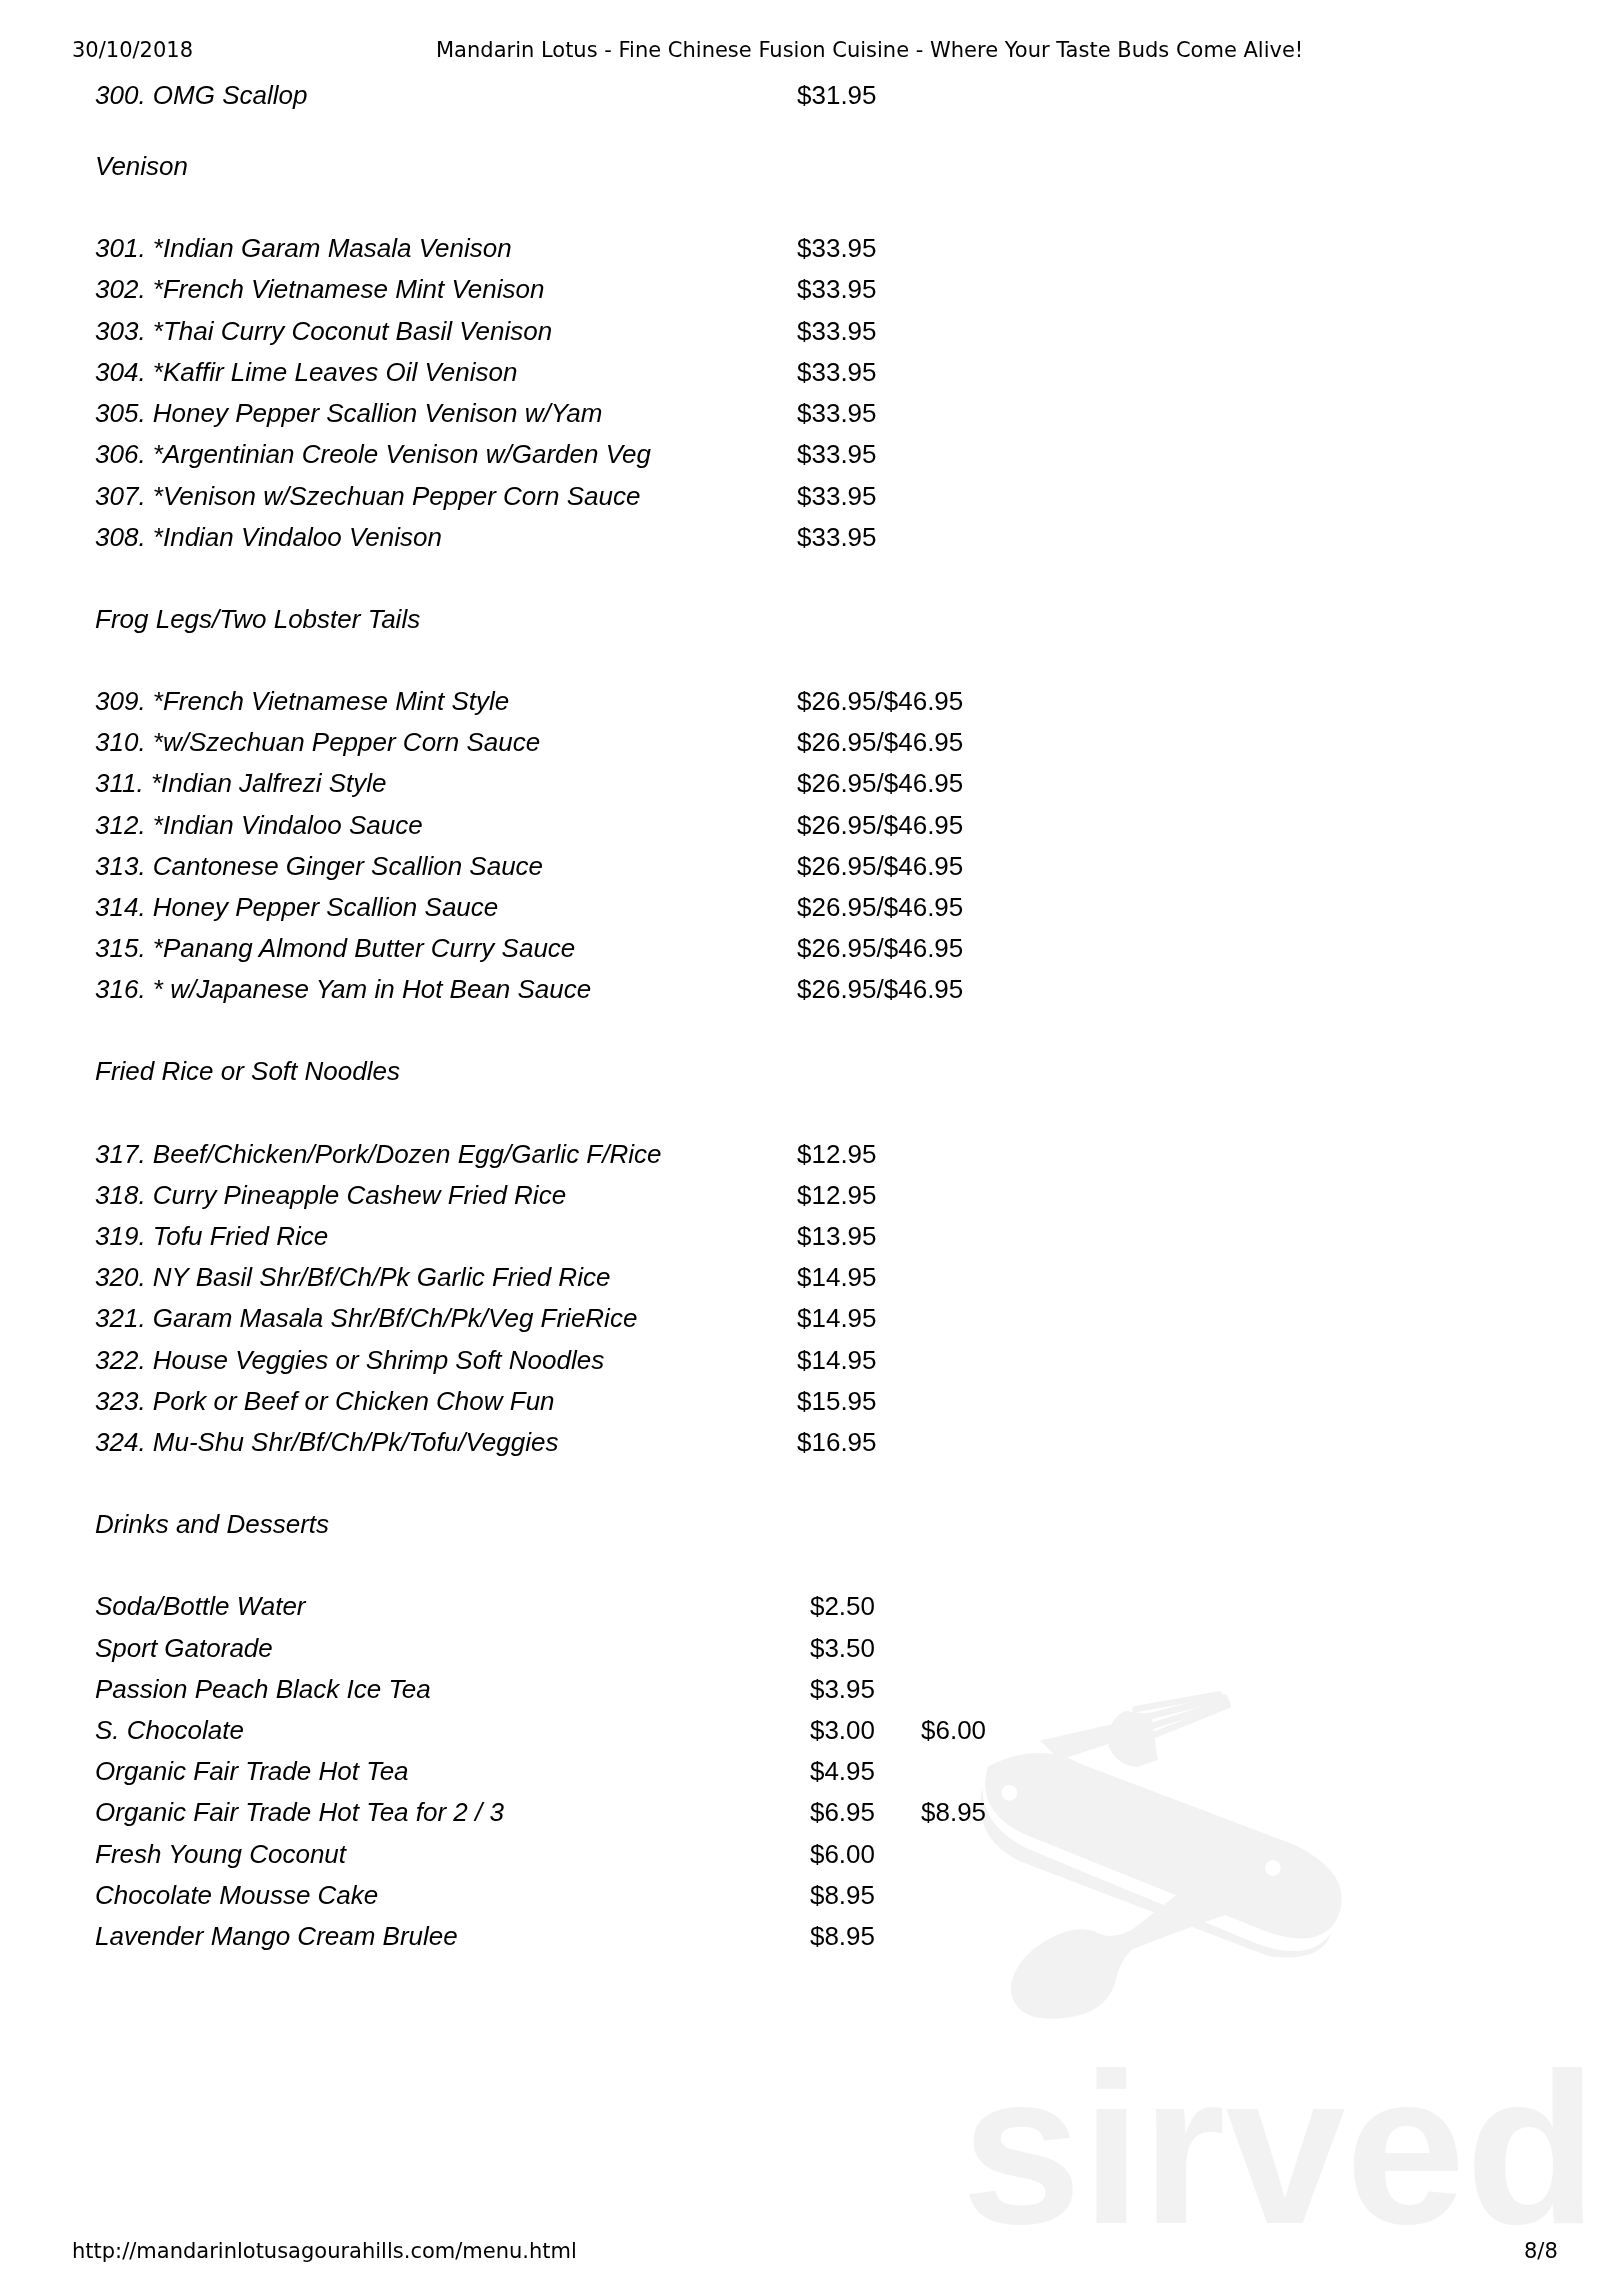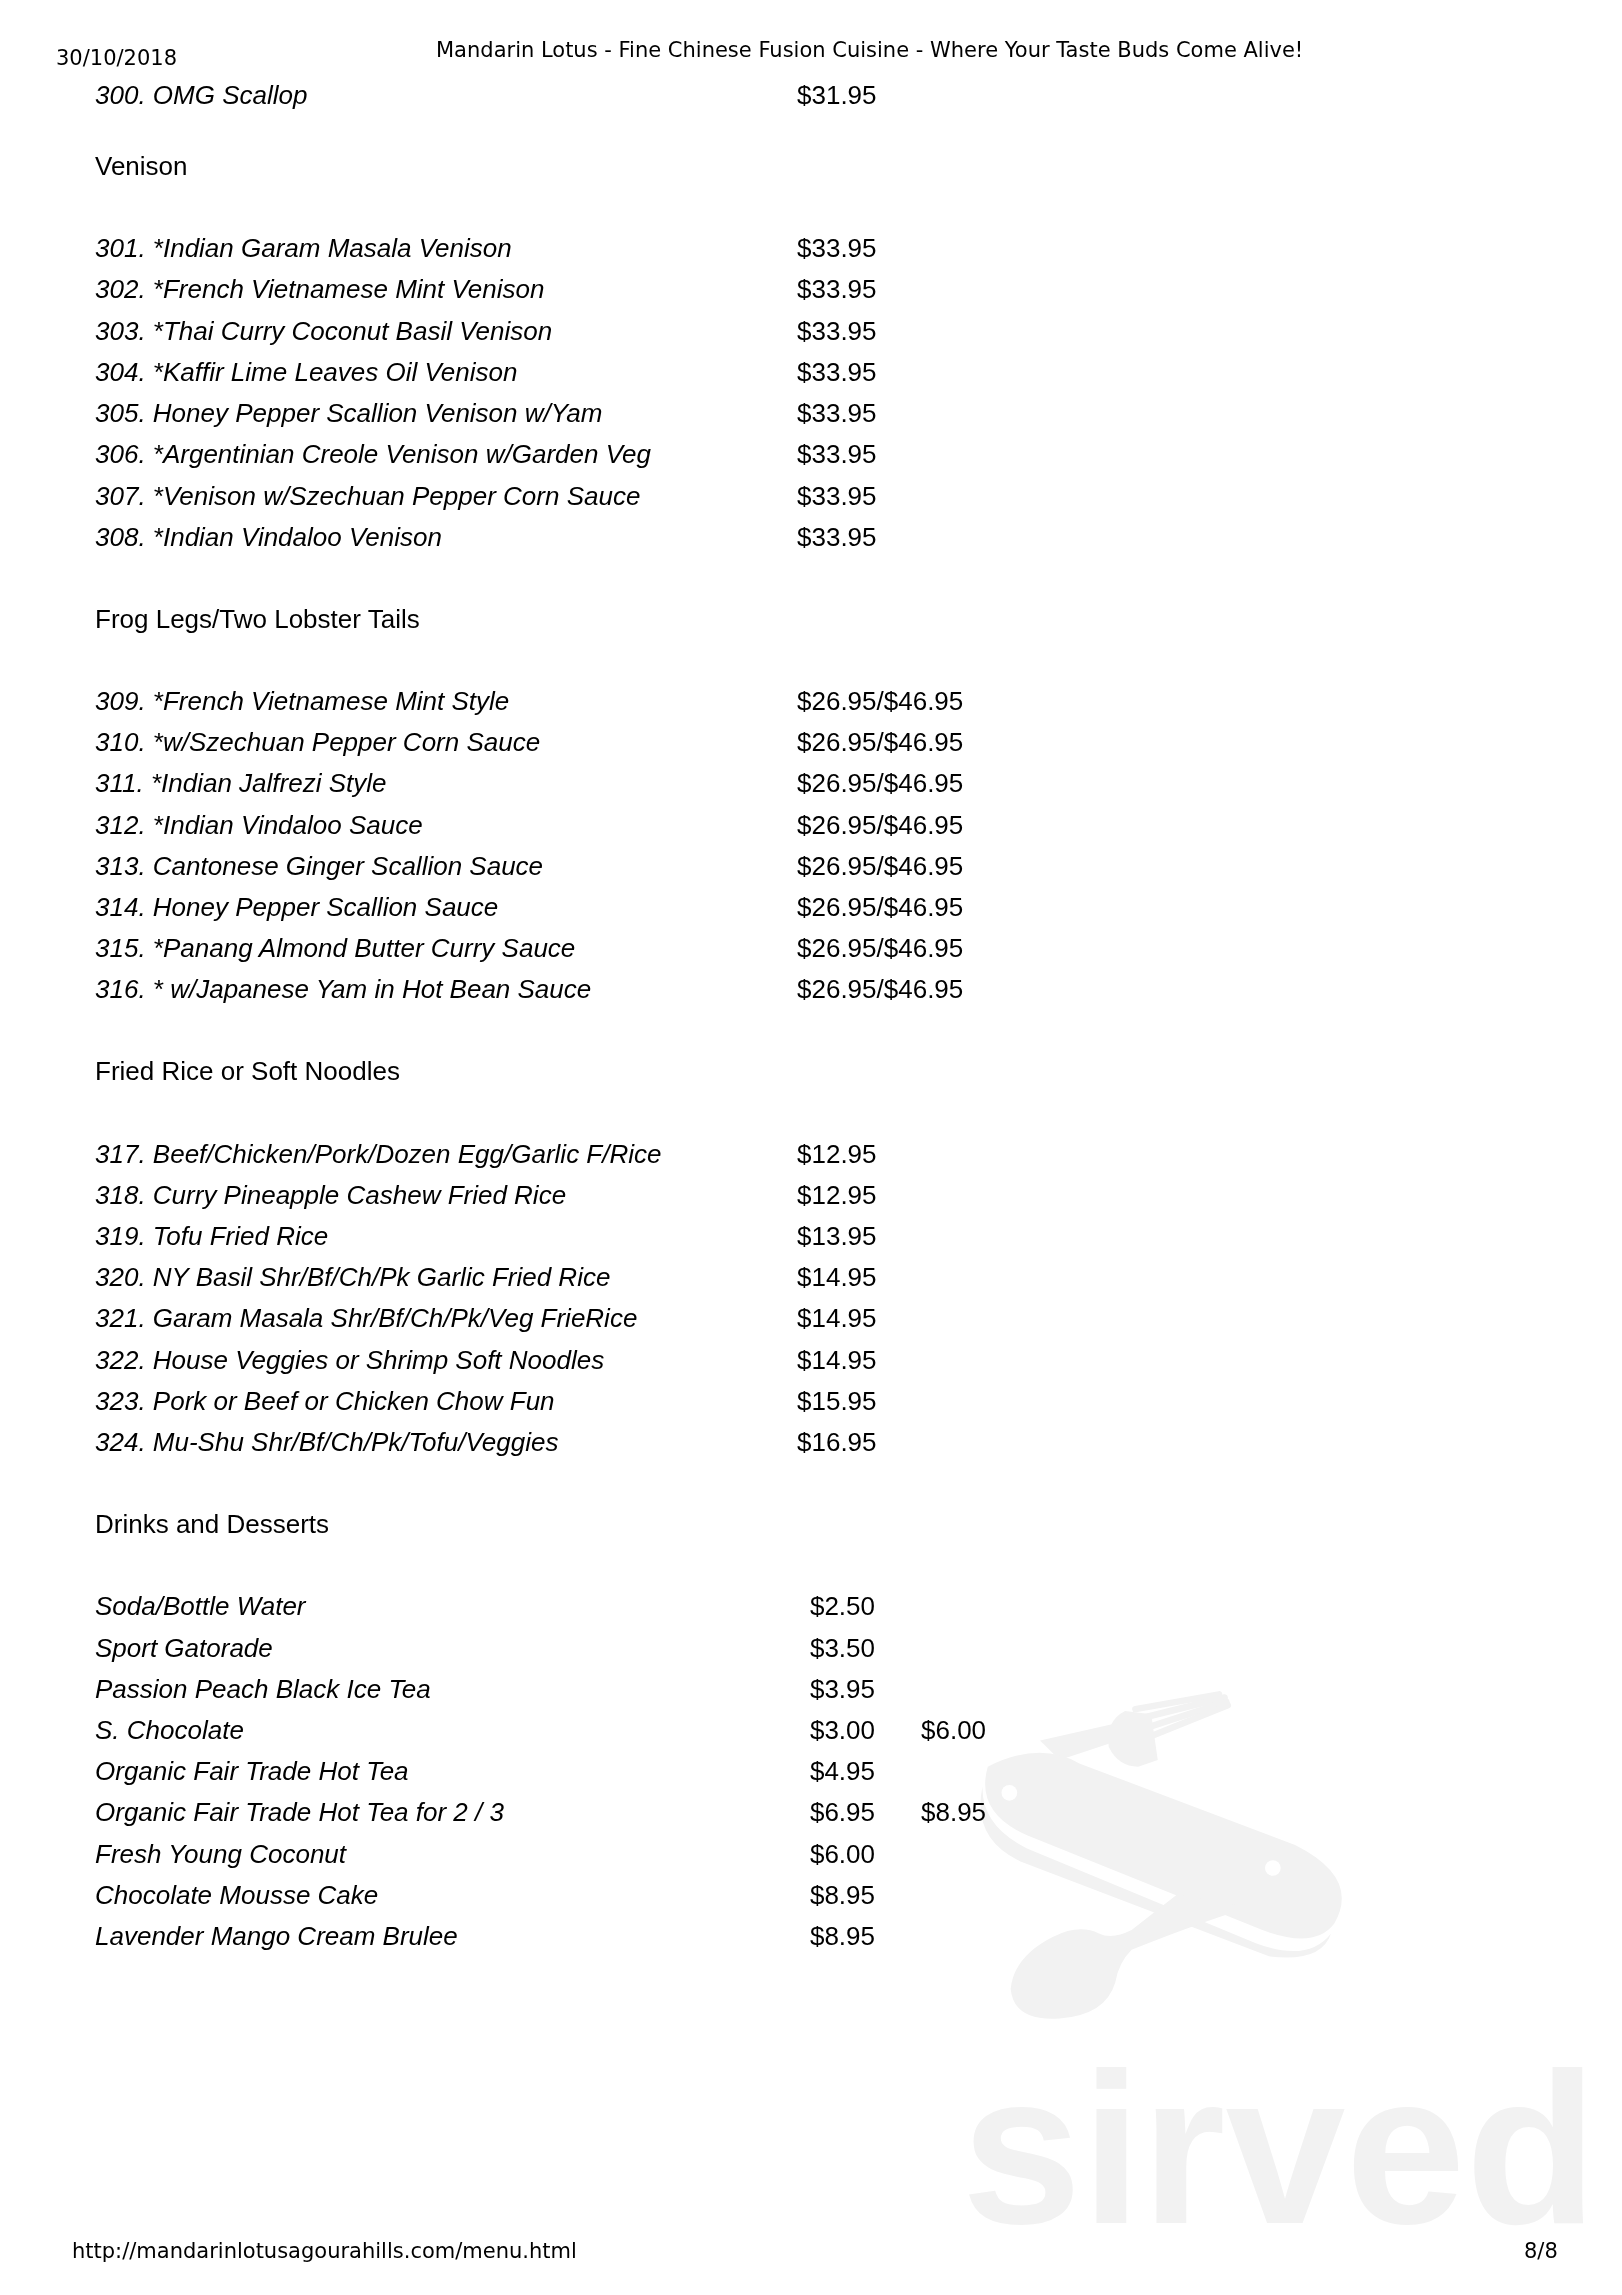--- a/index.html
+++ b/index.html
@@ -5,27 +5,27 @@
   html, body { margin:0; padding:0; background:#ffffff; }
   body { width:1622px; height:2295px; position:relative; overflow:hidden; color:#000; }
   .hdr { position:absolute; top:38px; font-family:"DejaVu Sans", sans-serif; font-size:21px; color:#000; white-space:nowrap; }
   .ftr { position:absolute; top:2239px; font-family:"DejaVu Sans", sans-serif; font-size:21px; color:#000; white-space:nowrap; }
   .content { position:absolute; left:95px; top:0; width:1439px; font-family:"Liberation Sans", sans-serif; font-size:26px; }
   .row { position:absolute; left:0; height:37px; line-height:37px; white-space:nowrap; }
   .row .name { position:absolute; left:0;font-style:italic; }
   .row .price { position:absolute; left:702px; }
   .row .price-r { position:absolute; left:623px; width:157px; text-align:right; }
   .row .price2 { position:absolute; left:826px; }
-  .heading { position:absolute; left:0; height:37px; line-height:37px; white-space:nowrap; }
+  .heading { position:absolute; left:0; height:37px; line-height:37px; white-space:nowrap;font-style:italic; }
   .watermark { position:absolute; left:942px; top:1675px; width:680px; height:556px;text-align:right; }
 </style>
 </head>
 <body>
 
-<div class="hdr" style="left:56px;margin-top:8px;">30/10/2018</div>
+<div class="hdr" style="left:72px;">30/10/2018</div>
 <div class="hdr" style="left:436px;">Mandarin Lotus - Fine Chinese Fusion Cuisine - Where Your Taste Buds Come Alive!</div>
 
 <div class="watermark">
   <svg width="680" height="556" viewBox="0 0 1040 850">
     <g fill="#f2f2f2">
 
       <rect x="290" y="48" width="140" height="10" rx="5" transform="rotate(-10 290 48)"></rect>
       <rect x="300" y="62" width="140" height="10" rx="5" transform="rotate(-14 300 62)"></rect>
       <rect x="305" y="78" width="140" height="10" rx="5" transform="rotate(-18 305 78)"></rect>
       <rect x="310" y="92" width="140" height="10" rx="5" transform="rotate(-22 310 92)"></rect>

